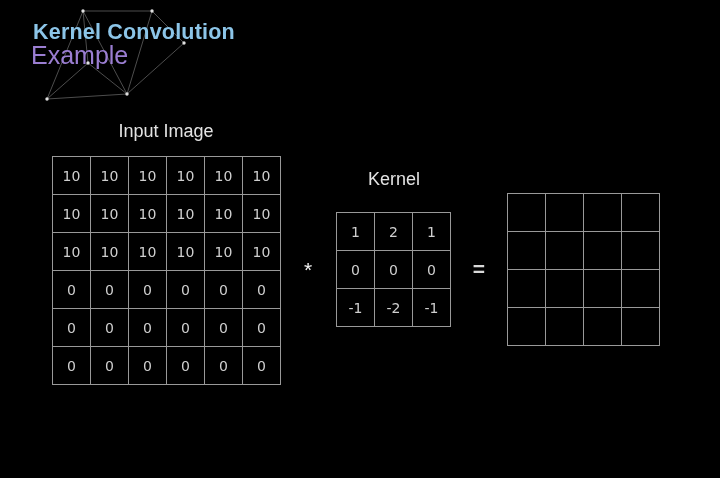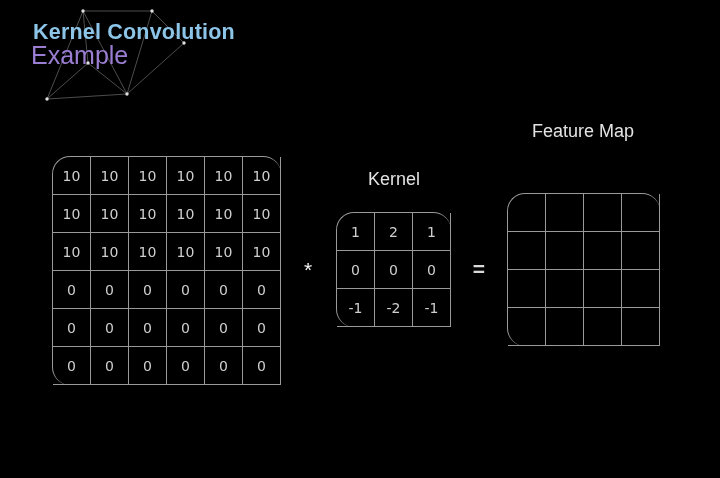--- a/index.html
+++ b/index.html
@@ -33,21 +33,20 @@
   #label-input   { left: 166px; }
   #label-kernel  { left: 394px; margin-top: 48px; }
   #label-feature { left: 583px; }
 
   
   .grid {
     position: absolute; display: grid;
     border-top: 1px solid var(--grid-line, #999);
     border-left: 1px solid var(--grid-line, #999);
     z-index: 1;
-    border-radius: 18px;
   }
   .cell {
     width: 38px; height: 38px;
     border-right: 1px solid var(--grid-line, #999);
     border-bottom: 1px solid var(--grid-line, #999);
     display: flex; align-items: center; justify-content: center;
     font-family: "DejaVu Sans", sans-serif;
     font-size: 14px; color: var(--cell-text, #cfcfcf);
     background: transparent;
   }
@@ -89,22 +88,22 @@
       <circle cx="47" cy="99" r="1.7"></circle>
       <circle cx="88" cy="63" r="1.7"></circle>
     </g>
   </svg>
 
   <div class="header">
     <div class="title" style="color: rgb(140, 197, 232);">Kernel Convolution</div>
     <div class="subtitle" style="color: rgb(155, 126, 210);">Example</div>
   </div>
 
+  <div class="section-label" id="label-input">Input Image</div>
   <div class="section-label" id="label-kernel">Kernel</div>
-  <div class="section-label" id="label-feature">Feature Map</div>
 
   <div class="grid" id="input-grid" style="grid-template-columns: repeat(6, 38px);">
       <div class="cell">10</div>
       <div class="cell">10</div>
       <div class="cell">10</div>
       <div class="cell">10</div>
       <div class="cell">10</div>
       <div class="cell">10</div>
       <div class="cell">10</div>
       <div class="cell">10</div>

